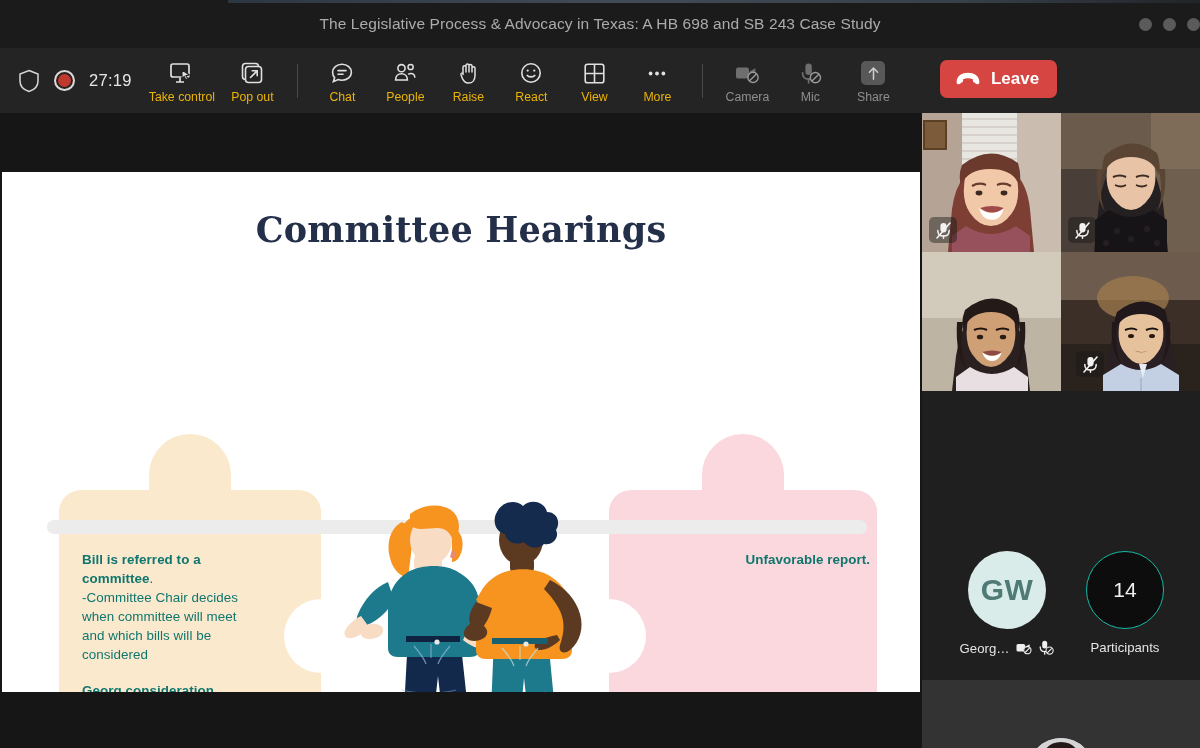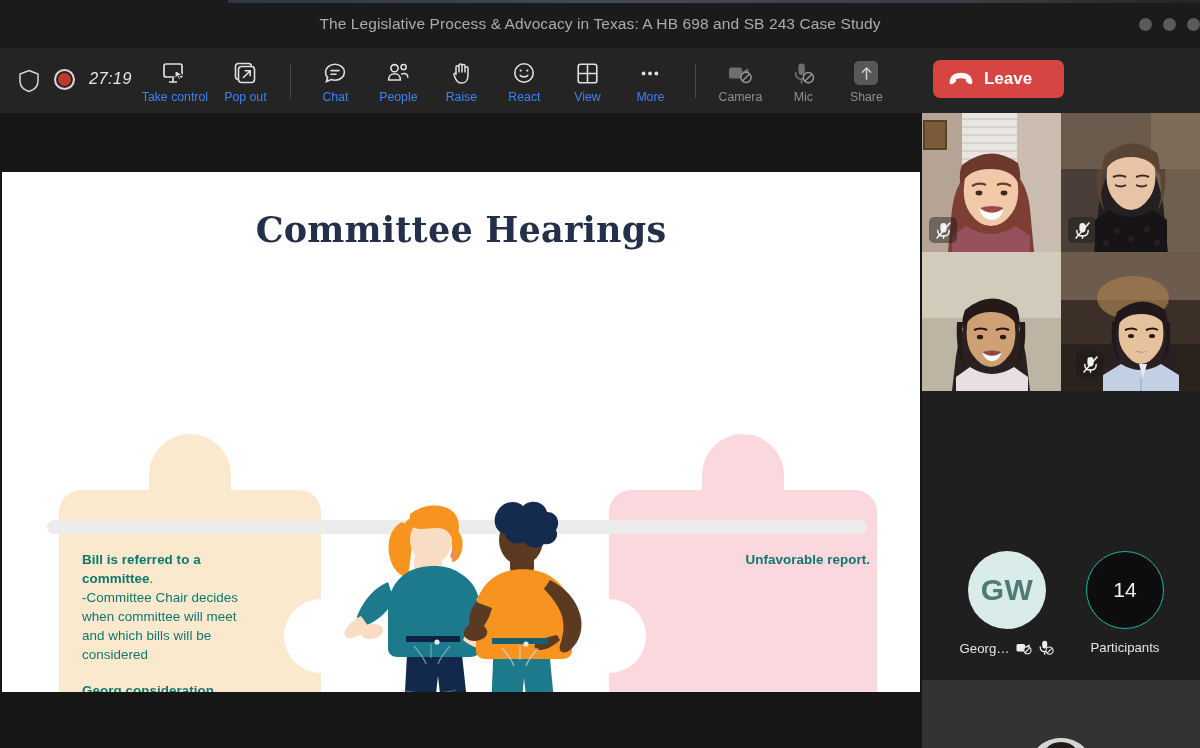--- a/index.html
+++ b/index.html
@@ -28,44 +28,44 @@
     position: absolute; left: 0; right: 0; text-align: center;
     font-size: 15.5px; color: #a9abad; letter-spacing: .1px;
   }
 
   
   .toolbar {
     position: absolute; left: 0; top: 48px; width: 1200px; height: 65px;
     background: #242424;
     display: flex; align-items: center;
   }
-  .tb-left { display: flex; align-items: flex-start; gap: 14px; margin-left: 18px; font-style: italic; }
+  .tb-left { display: flex; align-items: center; gap: 14px; margin-left: 18px; }
   .shield-ico { width: 22px; height: 24px; display: block; }
   .rec-dot {
     width: 21px; height: 21px; border-radius: 50%;
     border: 2px solid #d9d9d9; background: #c0392f;
     box-shadow: inset 0 0 0 2px #242424;
   }
   .rec-time { font-size: 16.5px; color: #e6e6e6; letter-spacing: .3px; }
 
   .tb-center {
     position: absolute; left: 0; right: 0; display: flex; justify-content: center;
     align-items: flex-start; gap: 0;
   }
   .tb-btn {
     width: 63px; display: flex; flex-direction: column; align-items: center;
     gap: 4px; padding-top: 3px; cursor: pointer;
   }
   .tb-btn .ic { height: 25px; display: flex; align-items: center; justify-content: center; }
-  .tb-btn .lb { font-size: 12.3px; color: #3b82f6; white-space: nowrap; }
+  .tb-btn .lb { font-size: 12.3px; color: #eab308; white-space: nowrap; }
   .tb-btn.wide { width: 78px; }
   .tb-btn.disabled .lb { color: #8e8e8e; }
   .tb-sep { width: 1px; height: 34px; background: #4a4a4a; margin: 6px 13px 0; }
   .leave-btn {
-    margin-left: 35px; height: 38px; padding: 0 32px 0 15px; border-radius: 7px;
+    margin-left: 35px; height: 38px; padding: 0 18px 0 15px; border-radius: 7px;
     background: #d64541; display: flex; align-items: center; gap: 10px;
     cursor: pointer; margin-top: 2px;
   }
   .leave-btn .lv-label { font-size: 17px; color: #fff; font-weight: 600; }
   .share-box {
     width: 24px; height: 24px; border-radius: 5px; background: #585858;
     display: flex; align-items: center; justify-content: center;
   }
 
   

